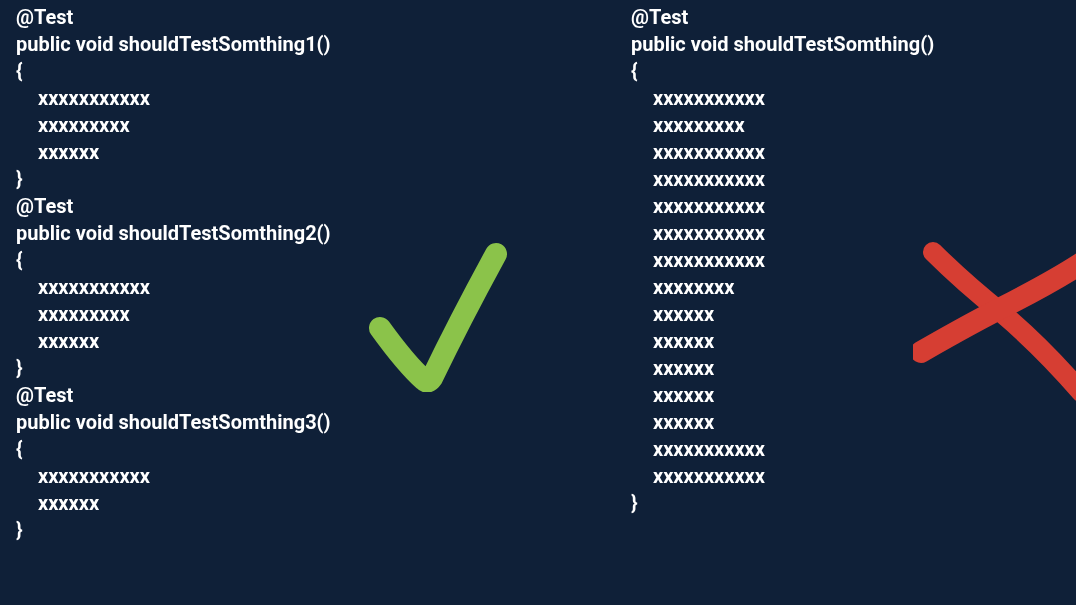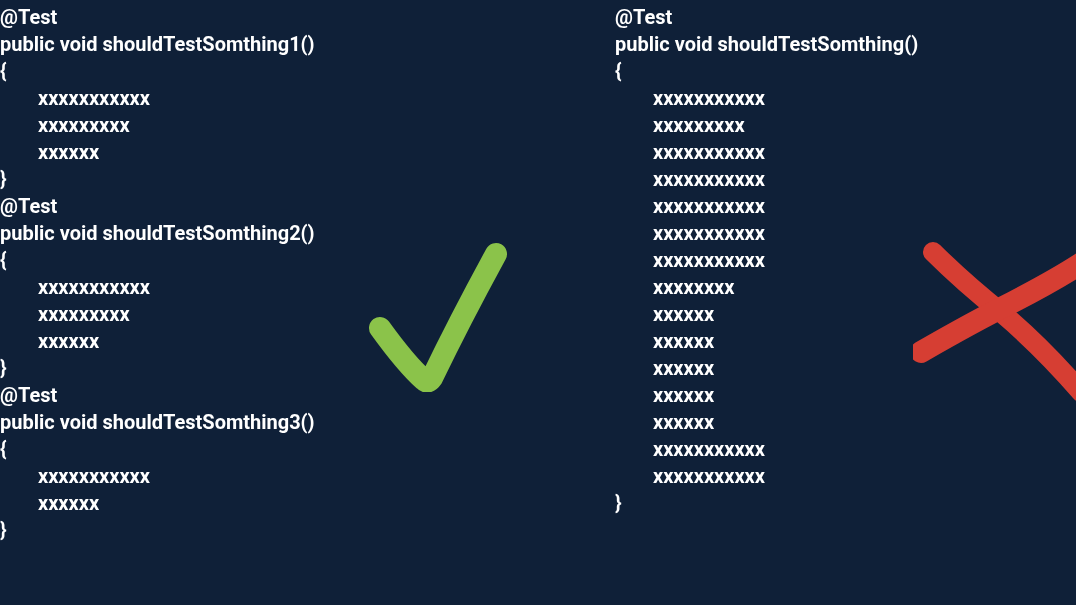--- a/index.html
+++ b/index.html
@@ -32,20 +32,21 @@
       width: 615px;
     }
     .col-right {
       flex: 1;
     }
     .code-block {
       white-space: pre;
     }
     .line {
       display: block;
+      padding-left: 16px;
     }
     .indent {
       padding-left: 38px;
     }
     .checkmark {
       position: absolute;
       left: 368px;
       top: 232px;
       width: 140px;
       height: 160px;

